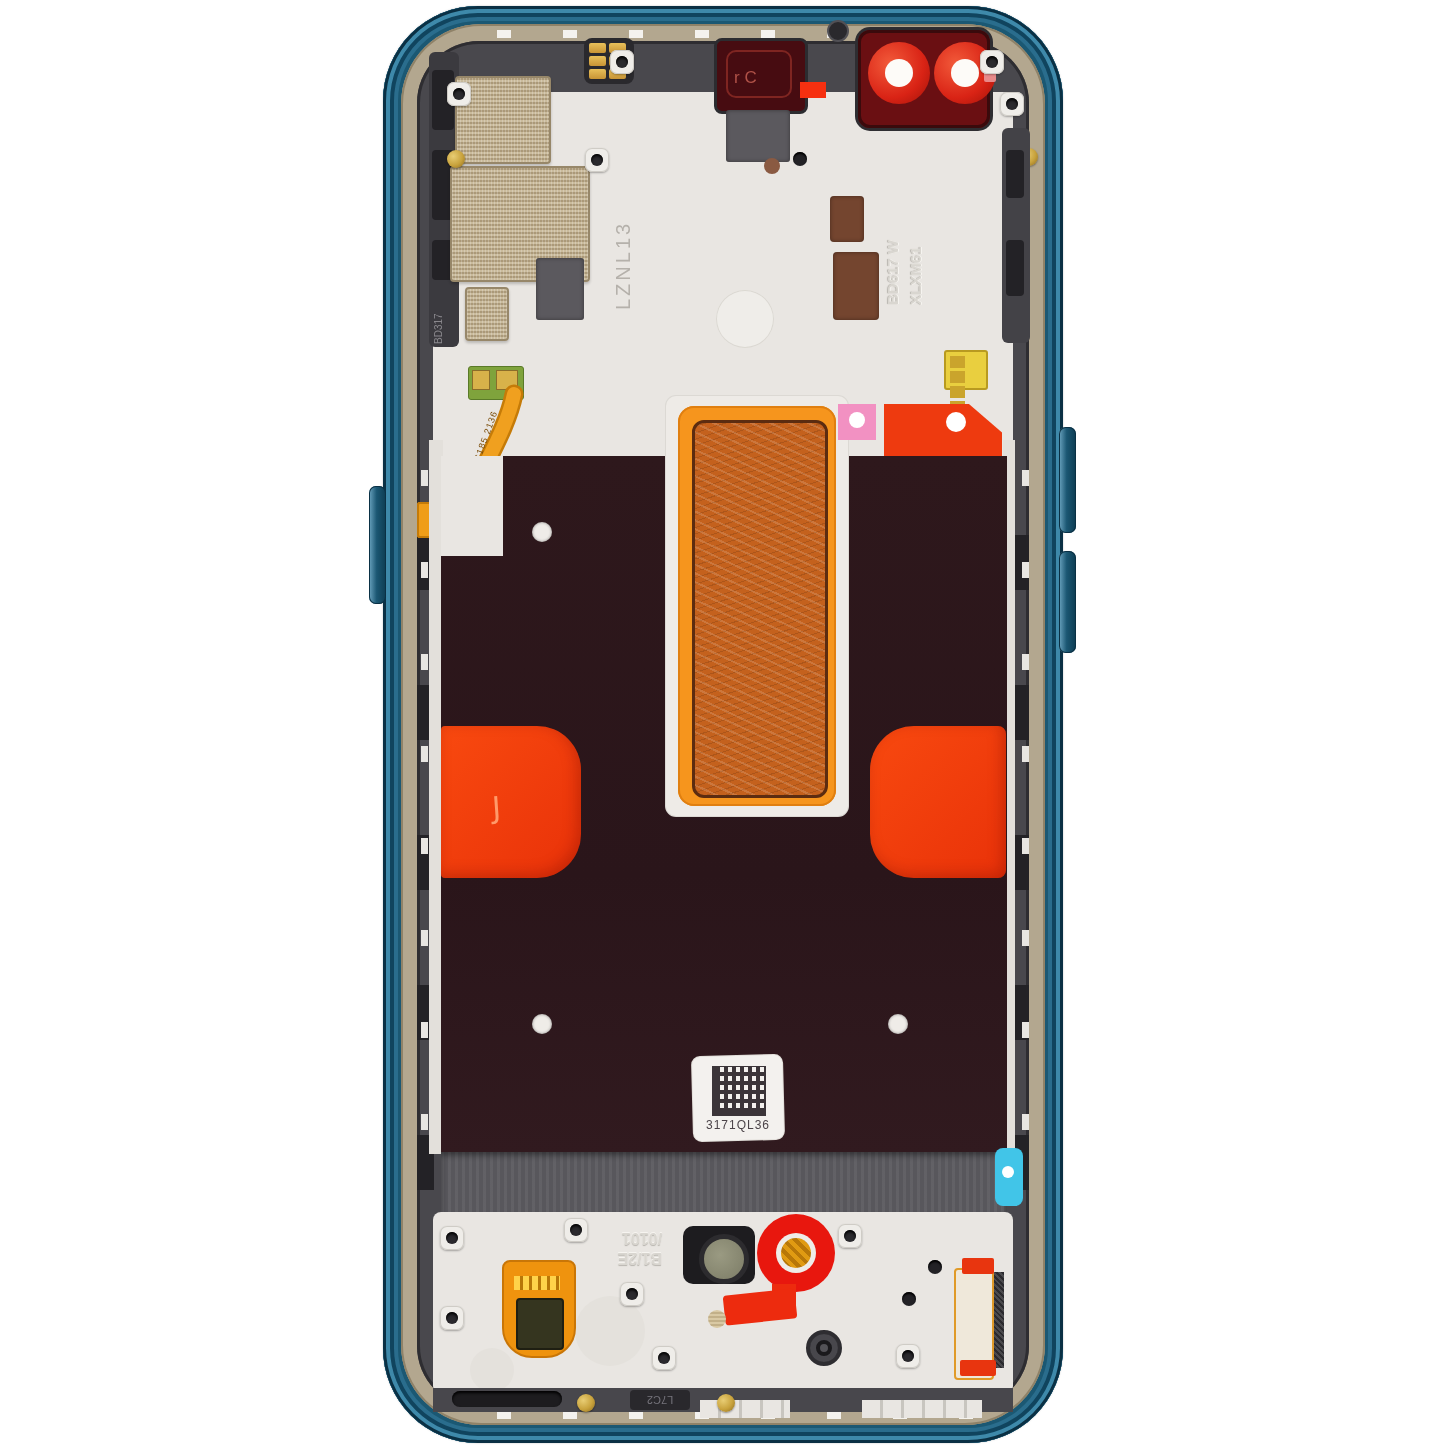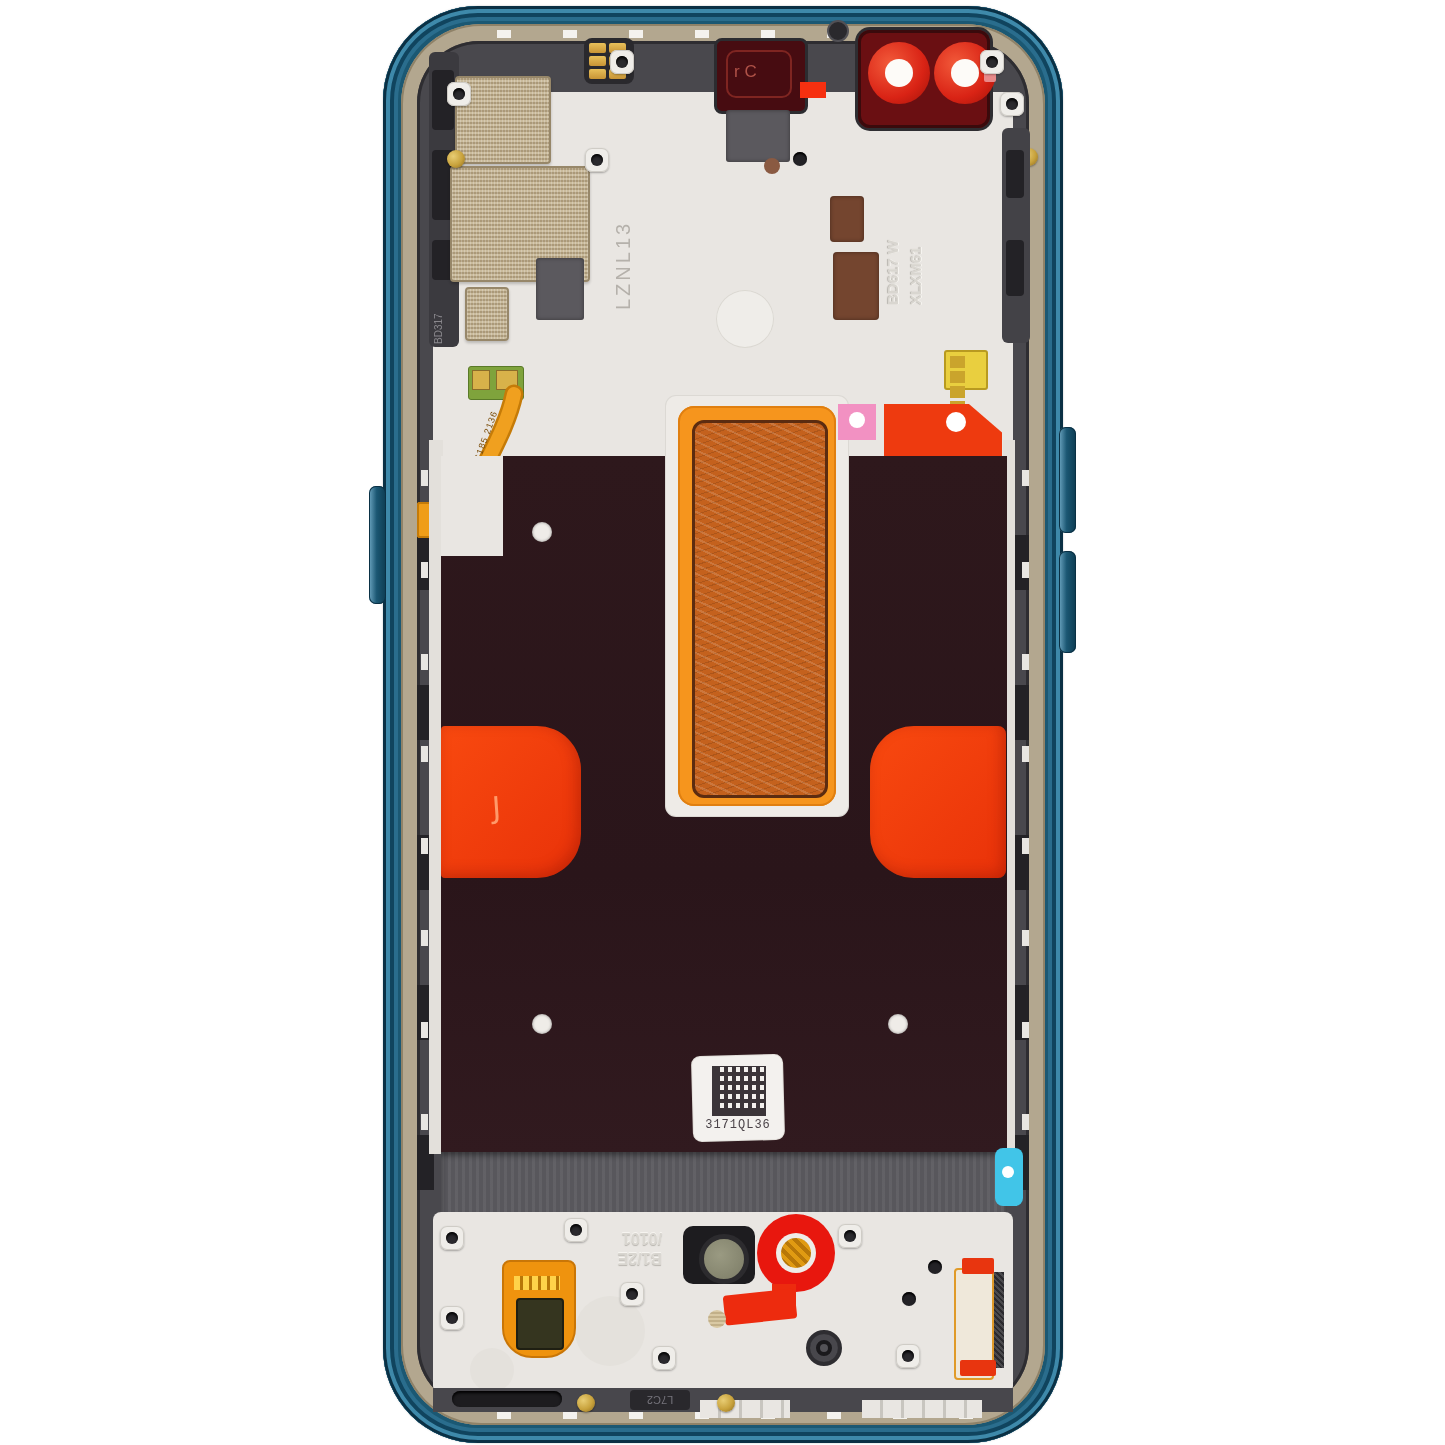--- a/index.html
+++ b/index.html
@@ -50,21 +50,21 @@
   .wdot{width:20px;height:20px;border-radius:50%;background:#efece8;box-shadow:inset 0 0 3px rgba(0,0,0,.45);}
 
   
   .side-btn{background:linear-gradient(90deg,#6aa3bf,#1b5773 45%,#0d3c52);border-radius:7px;
     box-shadow:inset 0 0 0 1px #0a3044;}
 
   .matrix{background-color:#f3f1ee;border-left:4px solid #3b3539;border-bottom:4px solid #3b3539;
     background-image:
       repeating-linear-gradient(0deg,#3b3539 0 4px,transparent 4px 9px),
       repeating-linear-gradient(90deg,#3b3539 0 4px,transparent 4px 8px);}
-  .mono{font-family:Liberation Mono, monospace;}
+  .mono{font-family:Liberation Sans, sans-serif;}
 </style>
 </head>
 <body>
 
 <div id="stage">
 
   <div class="abs frame-teal"></div>
   <div class="abs rail-tan"></div>
   <div class="abs dash-h" style="left:445px;top:30px;width:555px;"></div>
   <div class="abs dash-h" style="left:445px;top:1411px;width:555px;"></div>
@@ -95,21 +95,21 @@
     <i style="width:17px;height:10px;background:linear-gradient(#e8c05a,#c89435);border-radius:2px;"></i>
     <i style="width:17px;height:10px;background:linear-gradient(#e8c05a,#c89435);border-radius:2px;"></i>
     <i style="width:17px;height:10px;background:linear-gradient(#e8c05a,#c89435);border-radius:2px;"></i>
     <i style="width:17px;height:10px;background:linear-gradient(#e8c05a,#c89435);border-radius:2px;"></i>
     <i style="width:17px;height:10px;background:linear-gradient(#e8c05a,#c89435);border-radius:2px;"></i>
     <i style="width:17px;height:10px;background:linear-gradient(#e8c05a,#c89435);border-radius:2px;"></i>
   </div>
 
   <div class="abs" style="left:714px;top:38px;width:88px;height:70px;background:#470c11;border-radius:8px;border:3px solid #2c2c30;"></div>
   <div class="abs" style="left:726px;top:50px;width:62px;height:44px;border:2px solid #8a2a24;border-radius:10px;opacity:.85;"></div>
-  <div class="abs" style="left:734px;top:62px;color:#b05248;font-size:17px;">r C</div>
+  <div class="abs" style="left:734px;top:68px;color:#b05248;font-size:17px;">r C</div>
   <div class="abs" style="left:800px;top:82px;width:26px;height:16px;background:#f63010;"></div>
 
   <div class="abs" style="left:858px;top:30px;width:132px;height:98px;background:#6a0f12;border-radius:12px;box-shadow:inset 0 0 0 3px #3a0a0c,0 0 0 3px #2e2d31;"></div>
   <div class="abs" style="left:868px;top:42px;width:62px;height:62px;border-radius:50%;background:radial-gradient(circle at 35% 35%,#f25a3a,#d92315 60%,#a01208);"></div>
   <div class="abs" style="left:885px;top:59px;width:28px;height:28px;border-radius:50%;background:#fdfbf8;"></div>
   <div class="abs" style="left:934px;top:42px;width:62px;height:62px;border-radius:50%;background:radial-gradient(circle at 35% 35%,#f25a3a,#d92315 60%,#a01208);"></div>
   <div class="abs" style="left:951px;top:59px;width:28px;height:28px;border-radius:50%;background:#fdfbf8;"></div>
   <div class="abs" style="left:984px;top:58px;width:12px;height:24px;background:#e88a8a;border-radius:2px;"></div>
   <div class="abs" style="left:827px;top:20px;width:18px;height:18px;border-radius:50%;background:#2a292d;border:2px solid #515055;"></div>
 

